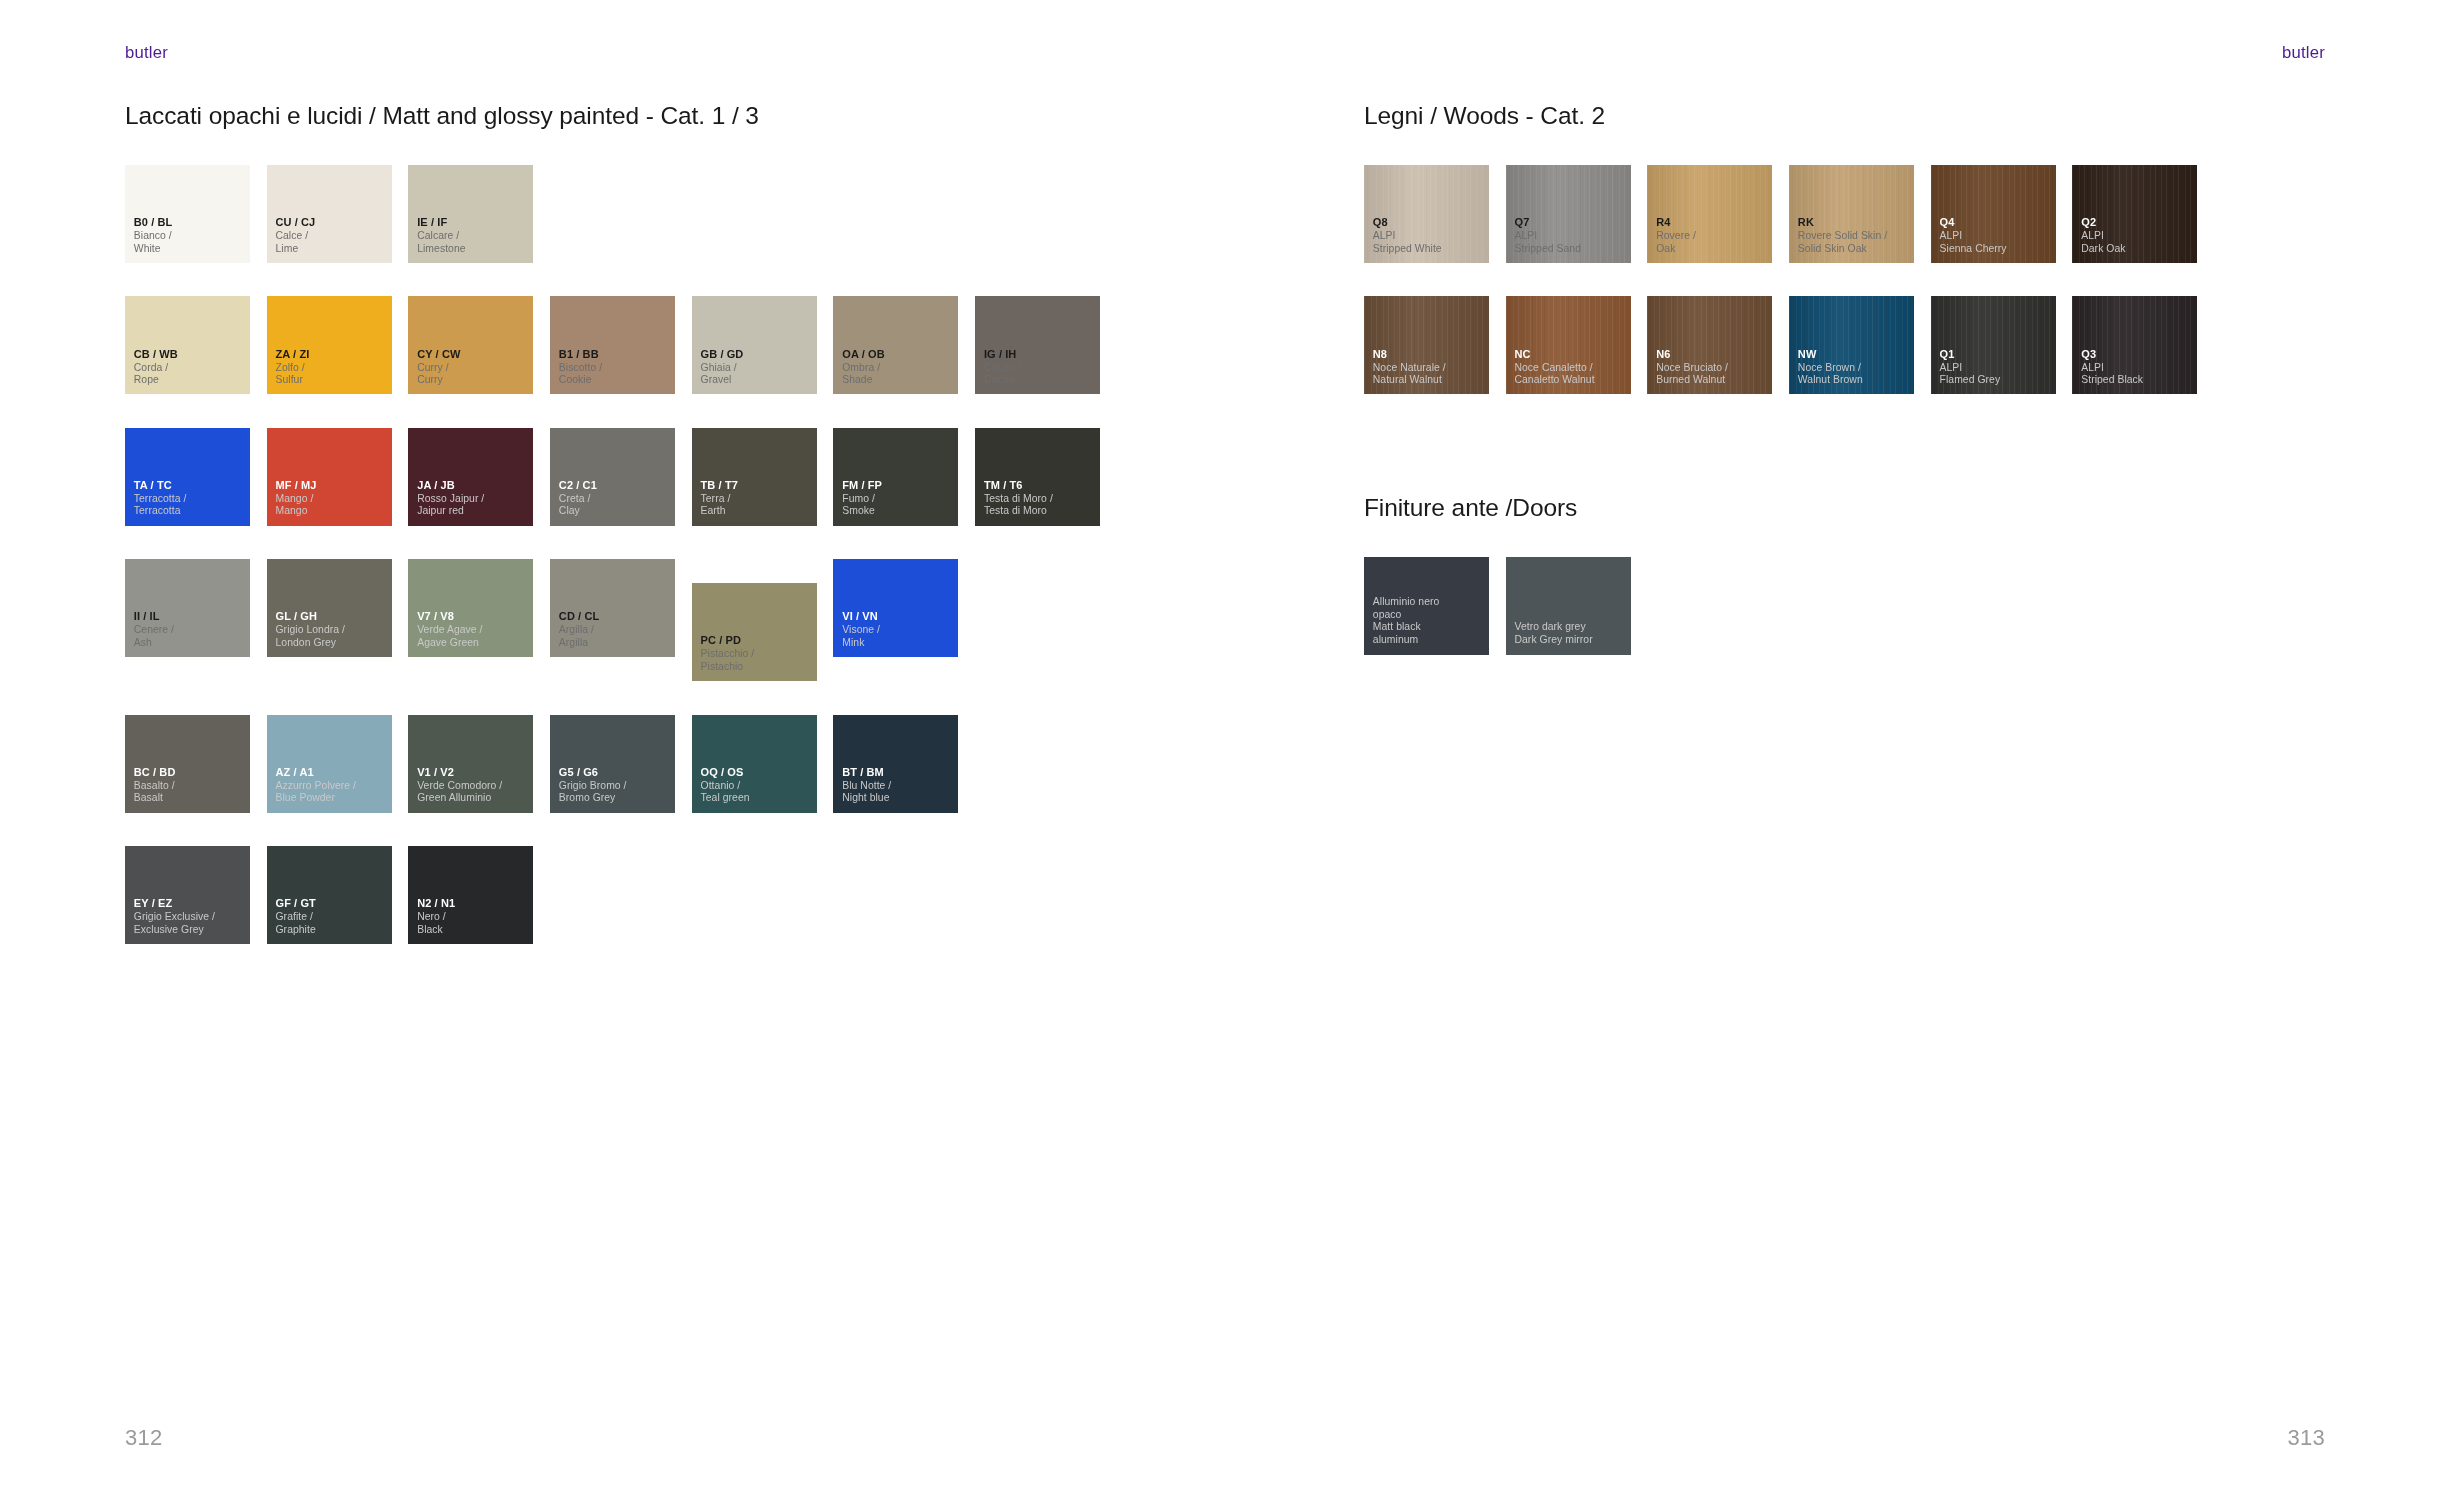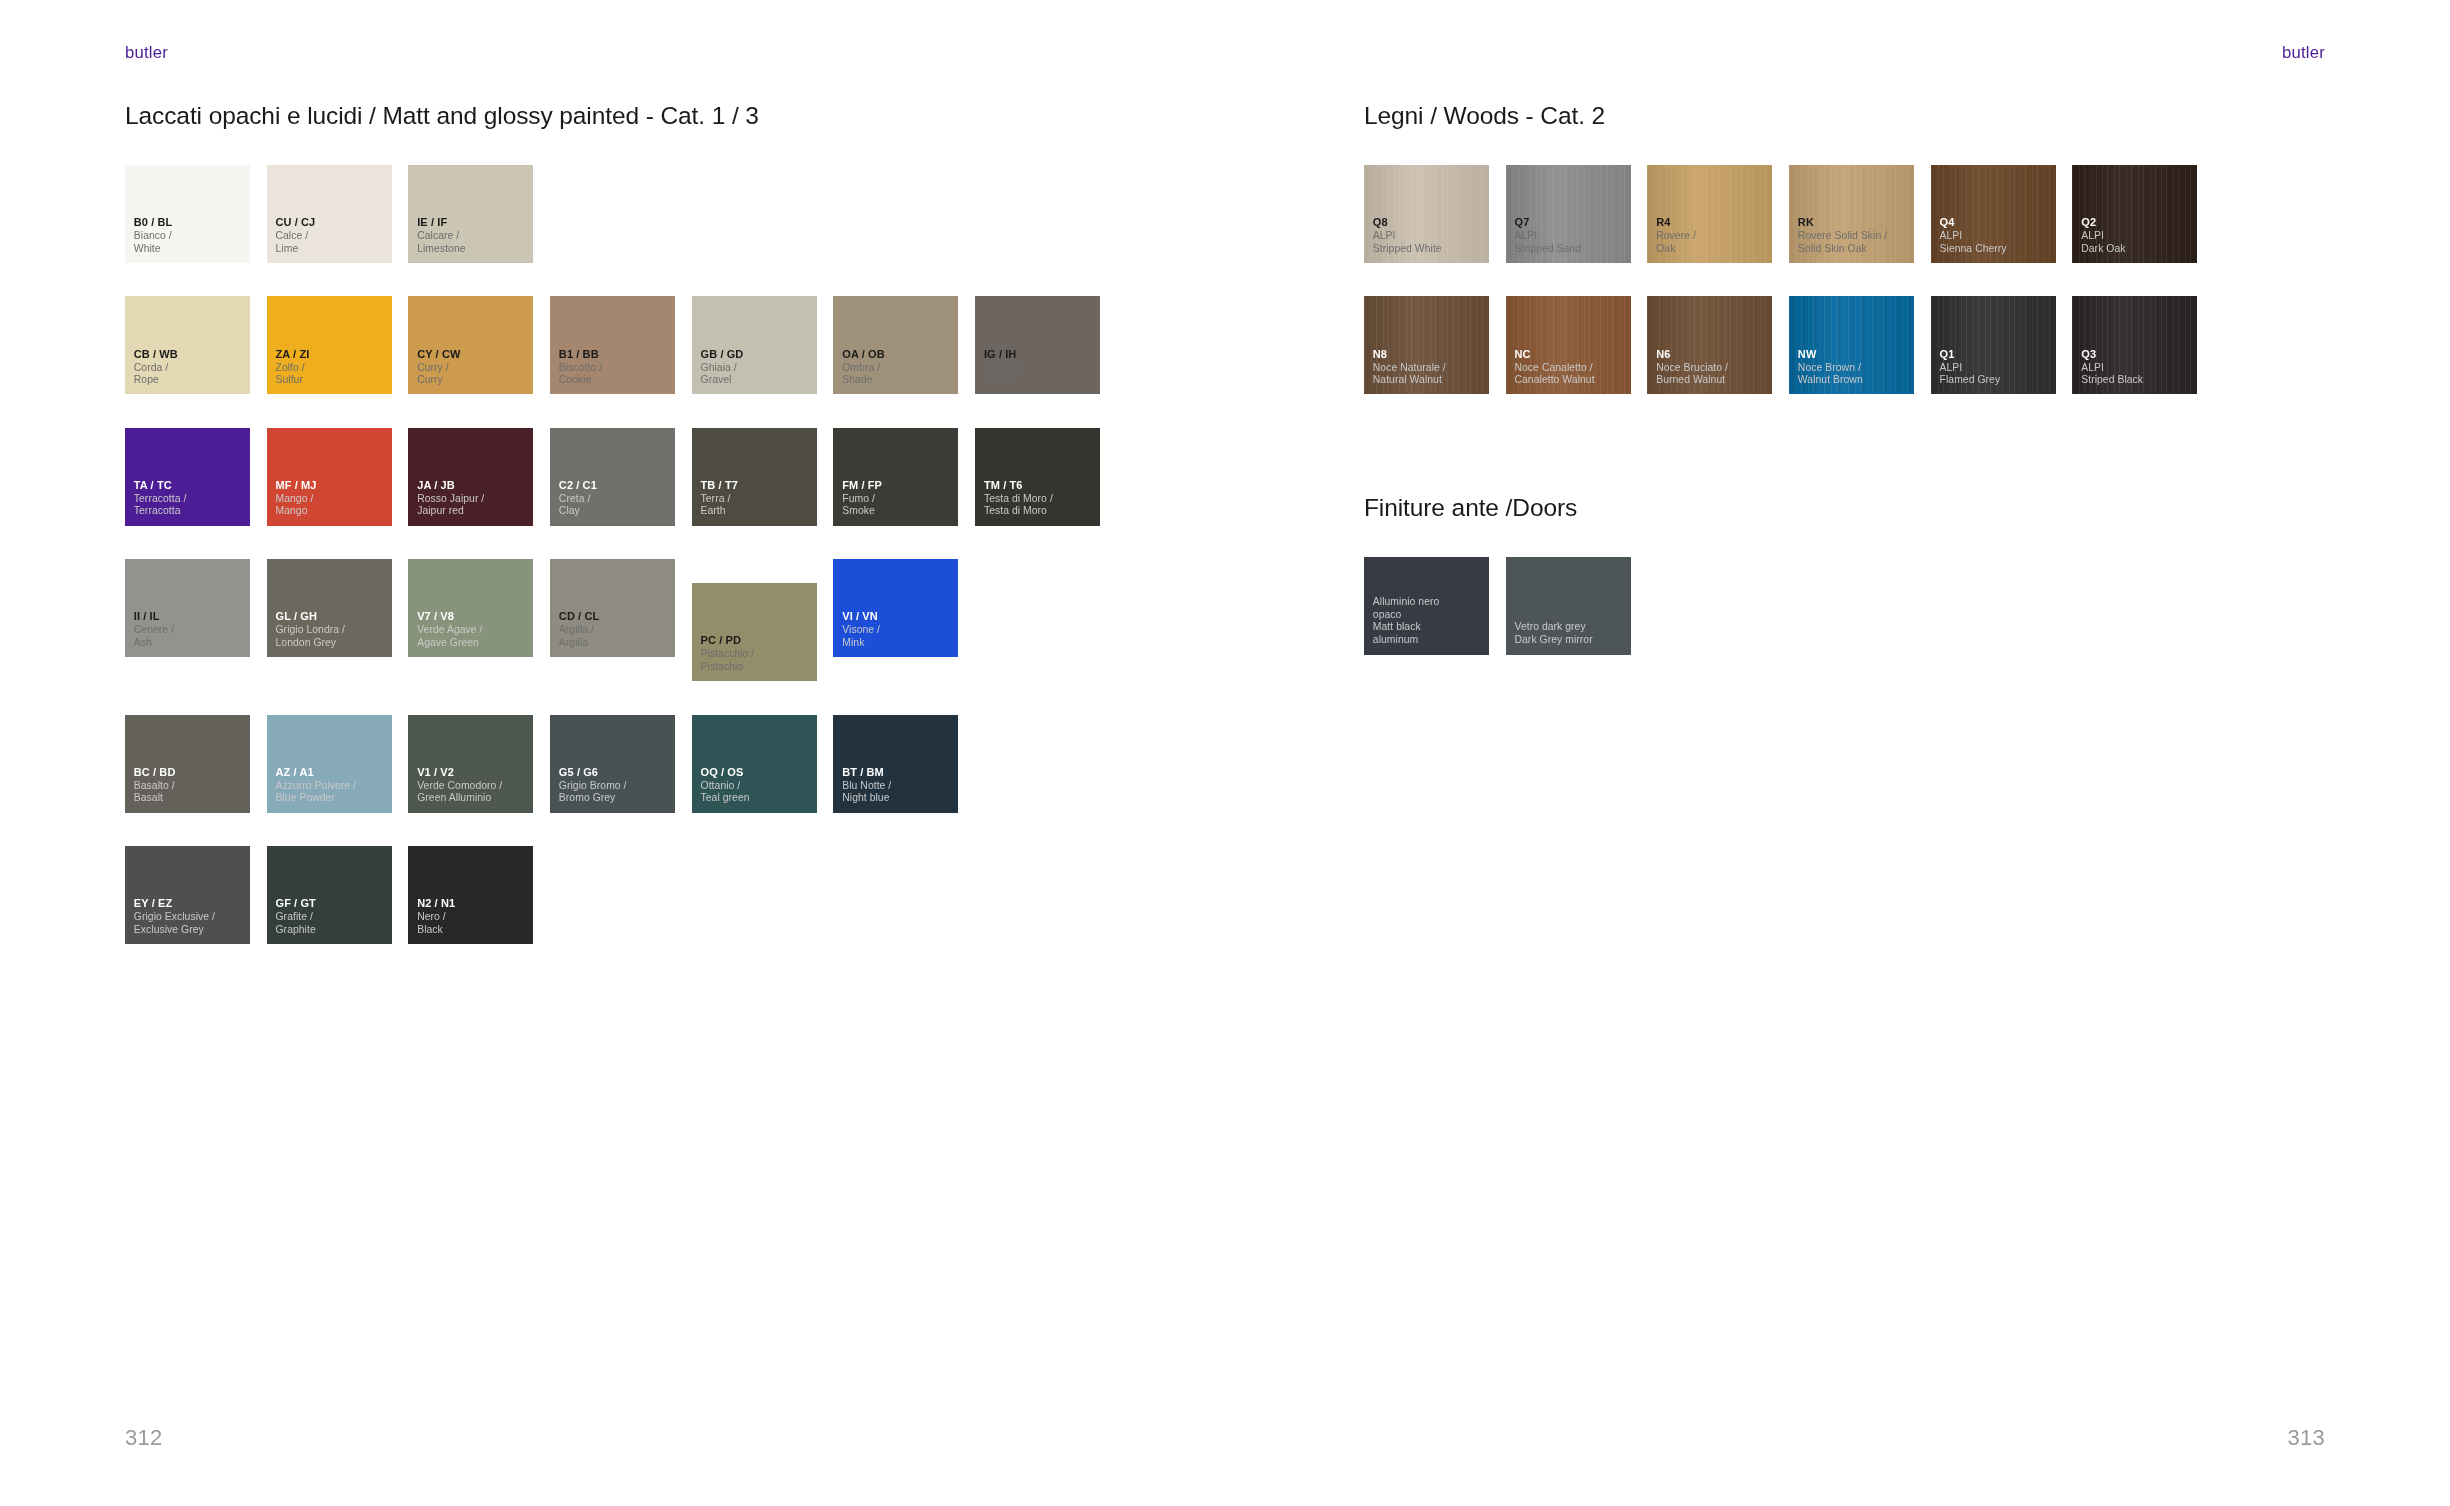--- a/index.html
+++ b/index.html
@@ -187,21 +187,21 @@
         </div>
       </div>
       <div class="swatch on-light" style="background: rgb(109, 101, 96);">
         <div class="labels">
           <span class="code">IG / IH</span>
           <span class="desc">Cacao /</span>
           <span class="desc">Cacao</span>
         </div>
       </div>
       <div style="flex-basis: 100%; height: 0px;"></div>
-      <div class="swatch on-dark" style="background: #4c1d95; padding-left: 24px;">
+      <div class="swatch on-dark" style="background: #1d4ed8; padding-left: 24px;">
         <div class="labels">
           <span class="code">TA / TC</span>
           <span class="desc">Terracotta /</span>
           <span class="desc">Terracotta</span>
         </div>
       </div>
       <div class="swatch on-dark" style="background: rgb(209, 70, 50);">
         <div class="labels">
           <span class="code">MF / MJ</span>
           <span class="desc">Mango /</span>
@@ -423,21 +423,21 @@
         </div>
       </div>
       <div class="swatch on-dark" style="background: rgb(110, 78, 52);">
         <div class="grain" style="background: repeating-linear-gradient(90deg, rgba(255, 255, 255, 0.07) 0px, rgba(255, 255, 255, 0.07) 1px, rgba(0, 0, 0, 0) 1px, rgba(0, 0, 0, 0) 2.9px, rgba(87, 59, 37, 0.15) 2.9px, rgba(87, 59, 37, 0.15) 3.9px, rgba(0, 0, 0, 0) 3.9px, rgba(0, 0, 0, 0) 6.9px, rgba(255, 255, 255, 0.05) 6.9px, rgba(255, 255, 255, 0.05) 7.8px, rgba(0, 0, 0, 0) 7.8px, rgba(0, 0, 0, 0) 11.8px), linear-gradient(90deg, rgba(0, 0, 0, 0.1), rgba(255, 255, 255, 0.06) 40%, rgba(0, 0, 0, 0.08));"></div>
         <div class="labels">
           <span class="code">N6</span>
           <span class="desc">Noce Bruciato /</span>
           <span class="desc">Burned Walnut</span>
         </div>
       </div>
-      <div class="swatch on-dark" style="background: #0369a1;">
+      <div class="swatch on-dark" style="background: #0c4a6e;">
         <div class="grain" style="background: repeating-linear-gradient(90deg, rgba(255, 255, 255, 0.07) 0px, rgba(255, 255, 255, 0.07) 1px, rgba(0, 0, 0, 0) 1px, rgba(0, 0, 0, 0) 2.9px, rgba(76, 53, 33, 0.15) 2.9px, rgba(76, 53, 33, 0.15) 3.9px, rgba(0, 0, 0, 0) 3.9px, rgba(0, 0, 0, 0) 6.9px, rgba(255, 255, 255, 0.05) 6.9px, rgba(255, 255, 255, 0.05) 7.8px, rgba(0, 0, 0, 0) 7.8px, rgba(0, 0, 0, 0) 11.8px), linear-gradient(90deg, rgba(0, 0, 0, 0.1), rgba(255, 255, 255, 0.06) 40%, rgba(0, 0, 0, 0.08));"></div>
         <div class="labels">
           <span class="code">NW</span>
           <span class="desc">Noce Brown /</span>
           <span class="desc">Walnut Brown</span>
         </div>
       </div>
       <div class="swatch on-dark" style="background: rgb(47, 47, 46);">
         <div class="grain" style="background: repeating-linear-gradient(90deg, rgba(255, 255, 255, 0.07) 0px, rgba(255, 255, 255, 0.07) 1px, rgba(0, 0, 0, 0) 1px, rgba(0, 0, 0, 0) 2.9px, rgba(30, 30, 29, 0.15) 2.9px, rgba(30, 30, 29, 0.15) 3.9px, rgba(0, 0, 0, 0) 3.9px, rgba(0, 0, 0, 0) 6.9px, rgba(255, 255, 255, 0.05) 6.9px, rgba(255, 255, 255, 0.05) 7.8px, rgba(0, 0, 0, 0) 7.8px, rgba(0, 0, 0, 0) 11.8px), linear-gradient(90deg, rgba(0, 0, 0, 0.1), rgba(255, 255, 255, 0.06) 40%, rgba(0, 0, 0, 0.08));"></div>
         <div class="labels">

